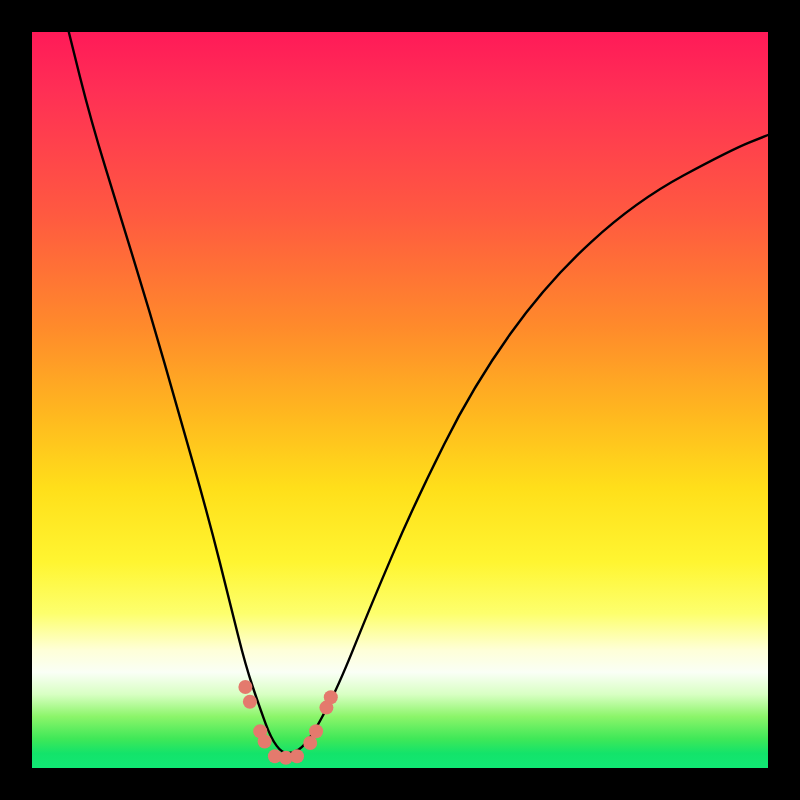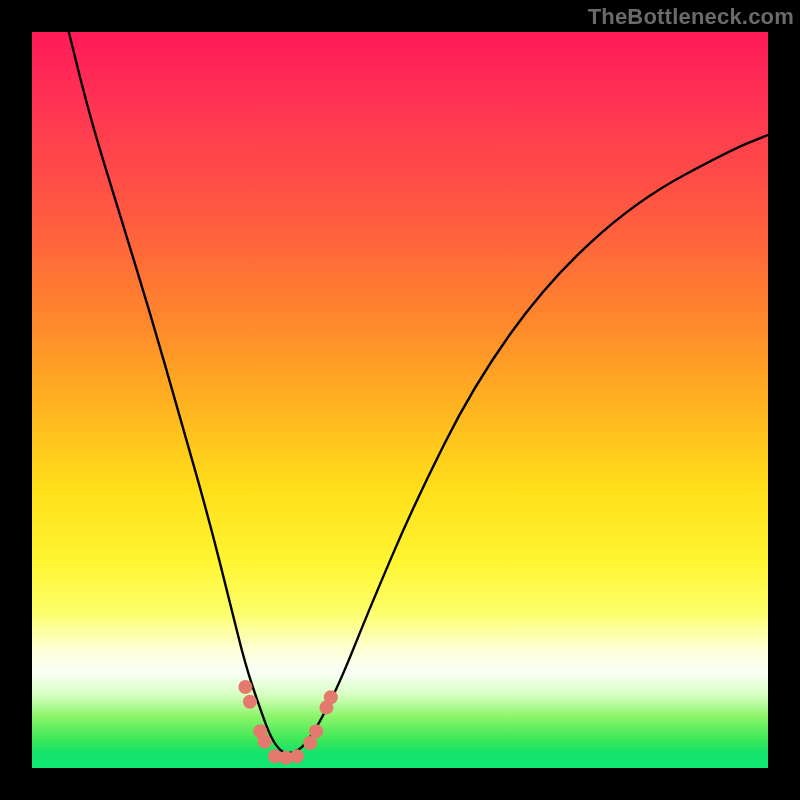--- a/index.html
+++ b/index.html
@@ -78,14 +78,13 @@
           <circle cx="242.9" cy="724.2" r="7" fill="#e47a6d"></circle>
           <circle cx="253.9" cy="725.7" r="7" fill="#e47a6d"></circle>
           <circle cx="265.0" cy="724.2" r="7" fill="#e47a6d"></circle>
           <circle cx="278.2" cy="711.0" r="7" fill="#e47a6d"></circle>
           <circle cx="284.1" cy="699.2" r="7" fill="#e47a6d"></circle>
           <circle cx="294.4" cy="675.6" r="7" fill="#e47a6d"></circle>
           <circle cx="298.8" cy="665.3" r="7" fill="#e47a6d"></circle>
         </g>
     </svg>
   </div>
-  <div class="watermark">TheBottleneck.com</div>
 </div>
 
 </body></html>

